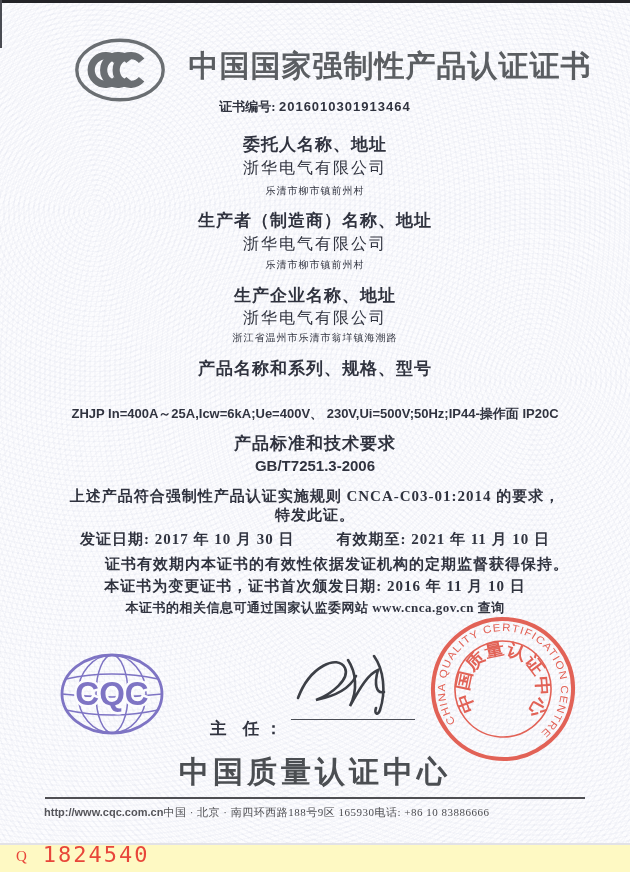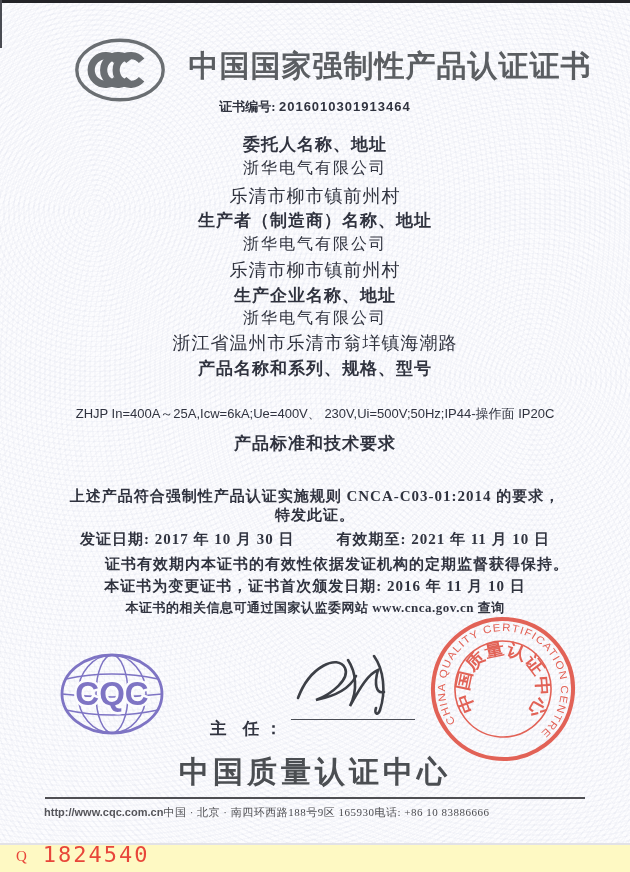--- a/index.html
+++ b/index.html
@@ -9,24 +9,24 @@
     background-color:#fcfcfe;
     background-image:
       repeating-radial-gradient(circle at 15% 25%, rgba(140,150,190,0.055) 0 1.5px, transparent 1.5px 5px),
       repeating-radial-gradient(circle at 85% 45%, rgba(140,150,190,0.05) 0 1.5px, transparent 1.5px 5px),
       repeating-radial-gradient(circle at 50% 80%, rgba(140,150,190,0.045) 0 1.5px, transparent 1.5px 5px);
     border-bottom:2px solid #e2e2e6;}
   .edge-top{position:absolute;top:0;left:0;right:0;height:3px;background:#232327;}
   .edge-left{position:absolute;top:0;left:0;width:2px;height:48px;background:#494b52;}
   .center{position:absolute;left:0;right:0;text-align:center;}
   .kai{font-family:"Liberation Serif","DejaVu Serif",serif;color:#30333f;}
-  .sans{font-family:"Liberation Sans","DejaVu Sans",sans-serif;}
+  .sans{font-family:"Liberation Sans","DejaVu Sans",sans-serif;font-weight:bold;}
   .label{font-weight:bold;font-size:17px;letter-spacing:1px;}
   .value{font-size:16px;letter-spacing:2px;}
-  .addr{font-size:18px;letter-spacing:1px;}
+  .addr{font-size:10px;letter-spacing:1px;}
   .hdr{position:absolute;top:34px;left:0;right:0;height:70px;}
   .ccc{position:absolute;left:72px;top:2px;}
   .title{position:absolute;left:172px;right:22px;top:12px;text-align:center;
          font-family:"Liberation Sans","DejaVu Sans",sans-serif;font-weight:bold;
          font-size:30px;color:#5b5e62;letter-spacing:1px;}
   .certno{top:98px;font-size:13px;font-weight:bold;}
   .certno .num{font-family:"Liberation Sans","DejaVu Sans",sans-serif;font-weight:bold;letter-spacing:1px;}
   .t-s1l{top:133px}.t-s1v{top:158px}.t-s1a{top:184px}
   .t-s2l{top:209px}.t-s2v{top:234px}.t-s2a{top:258px}
   .t-s3l{top:284px}.t-s3v{top:308px}.t-s3a{top:331px}
@@ -91,20 +91,21 @@
     <div class="center kai addr t-s2a">乐清市柳市镇前州村</div>
 
     <div class="center kai label t-s3l">生产企业名称、地址</div>
     <div class="center kai value t-s3v">浙华电气有限公司</div>
     <div class="center kai label t-s4l">产品名称和系列、规格、型号</div>
 
     <div class="center kai addr t-s3a">浙江省温州市乐清市翁垟镇海潮路</div>
     <div class="center sans t-spec">ZHJP In=400A～25A,Icw=6kA;Ue=400V、 230V,Ui=500V;50Hz;IP44-操作面 IP20C</div>
 
     <div class="center kai label t-s5l">产品标准和技术要求</div>
+    <div class="center sans t-std">GB/T7251.3-2006</div>
 
     <div class="center kai t-st1">上述产品符合强制性产品认证实施规则 CNCA-C03-01:2014 的要求，</div>
     <div class="center kai t-st2">特发此证。</div>
 
     <div class="center kai dates">
       <span>发证日期: 2017 年 10 月 30 日</span><span class="gap"></span><span>有效期至: 2021 年 11 月 10 日</span>
     </div>
 
     <div class="center kai t-n1">证书有效期内本证书的有效性依据发证机构的定期监督获得保持。</div>
     <div class="center kai t-n2">本证书为变更证书，证书首次颁发日期: 2016 年 11 月 10 日</div>

